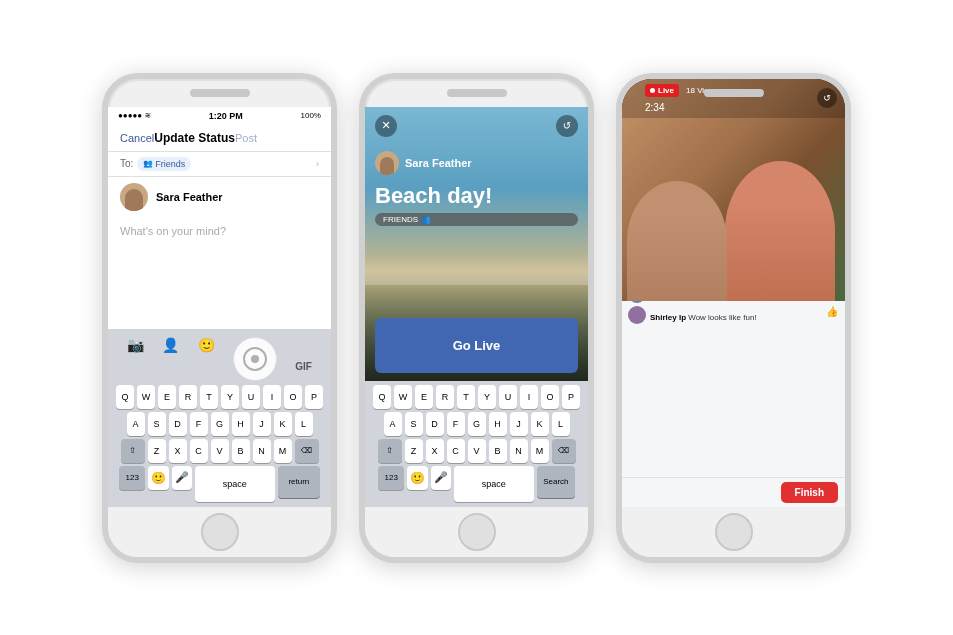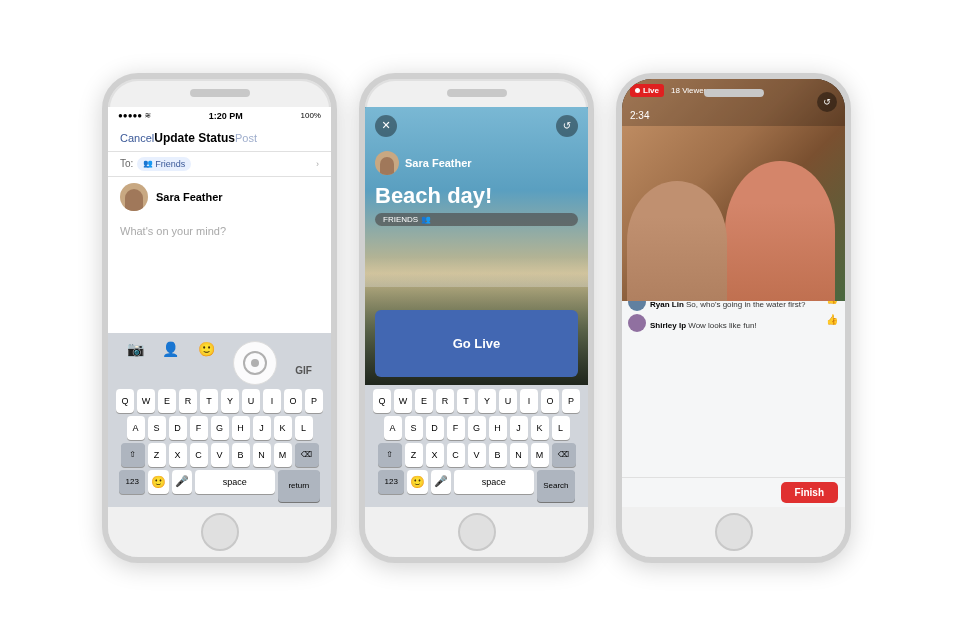--- a/index.html
+++ b/index.html
@@ -212,21 +212,21 @@
       cursor: pointer;
     }
     .kb-key-dark {
       background: #aeb5bf;
       color: #000;
       font-size: 8px;
     }
     .kb-space {
       flex: 1;
       max-width: 80px;
-      height: 24px;
+      height: 36px;
       background: #fff;
       border-radius: 4px;
       display: flex;
       align-items: center;
       justify-content: center;
       font-size: 9px;
       box-shadow: 0 1px 0 #999;
     }
     .kb-return {
       background: #aeb5bf;
@@ -319,21 +319,21 @@
       font-size: 8px;
       color: #fff;
     }
     .p2-go-live-btn {
       position: relative;
       z-index: 5;
       margin: auto 10px 8px;
       background: #4267B2;
       border-radius: 6px;
       text-align: center;
-      padding: 26px;
+      padding: 20px;
       font-size: 13px;
       font-weight: 600;
       color: #fff;
     }
     .p2-keyboard {
       background: #d1d5db;
       padding: 4px 2px 2px;
     }
 
     
@@ -639,21 +639,21 @@
     <div class="phone-vol-btn2"></div>
     <div class="phone-screen" style="margin-top:0;">
       <div class="p3-screen">
 
         <div class="selfie-bg">
           <div class="selfie-person1"></div>
           <div class="selfie-person2"></div>
         </div>
 
         <div class="p3-live-bar">
-          <div style="display:flex;flex-direction:column;gap:11px;">
+          <div style="display:flex;flex-direction:column;gap:3px;margin-left:15px;">
             <div style="display:flex;align-items:center;gap:3px;">
               <div class="live-badge">
                 <div class="live-dot-red"></div>
                 <span>Live</span>
               </div>
               <span class="viewers-text">18 Viewers</span>
             </div>
             <span class="p3-timer">2:34</span>
           </div>
           <div class="p3-switch-btn">↺</div>

